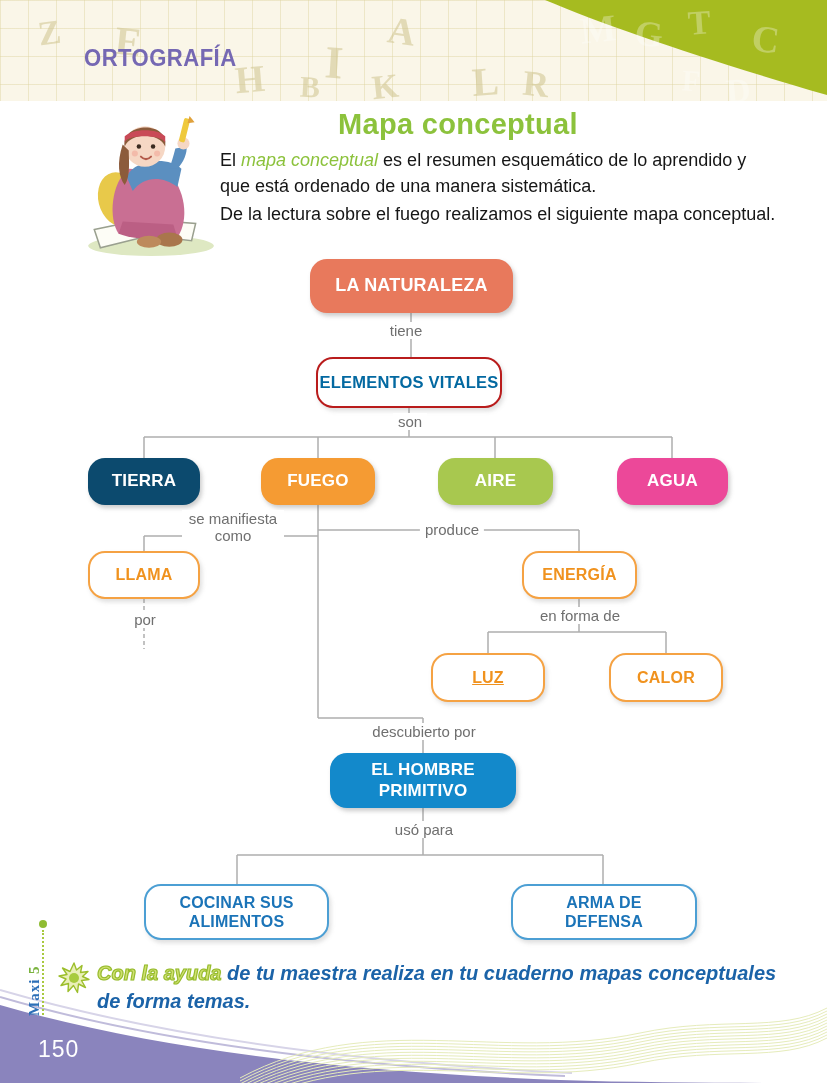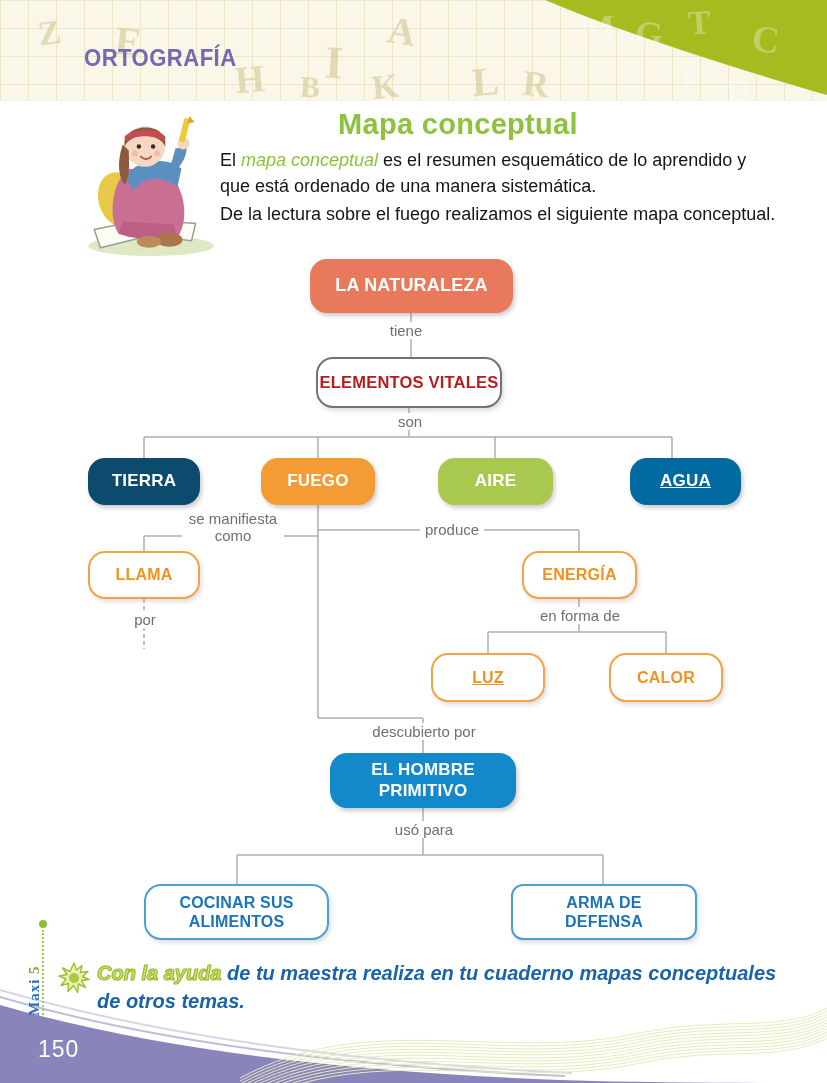--- a/index.html
+++ b/index.html
@@ -47,33 +47,33 @@
     position:absolute; display:flex; align-items:center; justify-content:center;
     text-align:center; font-weight:bold; border-radius:17px; z-index:2;
     letter-spacing:.2px; line-height:1.2;
   }
   .fill { color:#fff; box-shadow:2px 3px 4px rgba(110,110,110,.35); }
   .oline { background:#fff; box-shadow:2px 3px 4px rgba(140,140,140,.28);text-align:center; }
   .o-orange { border:2px solid #F5A243; color:#F0921E; }
   .o-blue   { border:2px solid #4C9FD4; color:#1B74B8; }
 
   #node-naturaleza { left:310px; top:259px; width:203px; height:54px; background:#E8795C; font-size:18px; }
-  #node-elementos  { left:316px; top:357px; width:186px; height:51px; background:#fff; border:2px solid #737373; color:#b91c1c; font-size:16.5px; box-shadow:2px 3px 4px rgba(140,140,140,.28); }
+  #node-elementos  { left:316px; top:357px; width:186px; height:51px; background:#fff; border:2px solid #b91c1c; color:#0369a1; font-size:16.5px; box-shadow:2px 3px 4px rgba(140,140,140,.28); }
   #node-tierra { left:88px;  top:458px; width:112px; height:47px; background:#0c4a6e; font-size:17px; }
   #node-fuego  { left:261px; top:458px; width:114px; height:47px; background:#F59B33; font-size:17px; }
   #node-aire   { left:438px; top:458px; width:115px; height:47px; background:#A8C84F; font-size:17px; }
-  #node-agua   { left:630px; top:458px; width:111px; height:47px; background:#0369a1; font-size:17px;text-decoration:underline; }
+  #node-agua   { left:617px; top:458px; width:111px; height:47px; background:#ec4899; font-size:17px; }
   #node-llama       { left:88px;  top:551px; width:112px; height:48px; font-size:16px; }
   #node-combustible { left:85px;  top:649px; width:117px; height:49px; font-size:14.5px; }
   #node-energia     { left:522px; top:551px; width:115px; height:48px; font-size:16px; }
   #node-luz         { left:431px; top:653px; width:114px; height:49px; font-size:16px;text-decoration:underline; }
   #node-calor       { left:609px; top:653px; width:114px; height:49px; font-size:16px; }
   #node-hombre  { left:330px; top:753px; width:186px; height:55px; background:#1389CB; font-size:17px; padding:12px 36px; }
   #node-cocinar { left:144px; top:884px; width:185px; height:56px; font-size:16px; padding:16px 30px; }
-  #node-arma    { left:511px; top:884px; width:186px; height:56px; font-size:16px; padding:12px 44px;border-radius:12px; }
+  #node-arma    { left:511px; top:884px; width:186px; height:56px; font-size:16px; padding:12px 44px; }
 
   .clabel {
     position:absolute; z-index:3; transform:translateX(-50%);
     background:#fff; color:#6F6F6F; font-size:15px; padding:0 5px; text-align:center; line-height:17px;
   }
   #lab-tiene       { left:406px; top:322px; }
   #lab-son         { left:410px; top:413px; }
   #lab-manifiesta  { left:233px; top:510px; width:102px; }
   #lab-produce     { left:452px; top:521px; }
   #lab-por         { left:145px; top:611px;text-align:right; }
@@ -201,21 +201,21 @@
   <div class="clabel" id="lab-forma">en forma de</div>
   <div class="clabel" id="lab-descubierto">descubierto por</div>
   <div class="clabel" id="lab-uso">usó para</div>
 
   <svg id="sun-icon" viewBox="0 0 32 32">
     <path d="M16,1 L18.5,8 L24,3.5 L22.5,10.5 L30,9.5 L24.5,14.5 L31,17.5 L23.5,18.5 L27.5,25.5 L20.5,22 L19.5,30.5 L15.5,23.5 L10,29.5 L10.5,21.5 L3,23.5 L8,17 L1,14 L9,12.5 L4.5,6 L12,9.5 Z" fill="#E9EFB8" stroke="#9CBE2B" stroke-width="1.4" stroke-linejoin="round"></path>
     <circle cx="16" cy="16" r="5" fill="#A8CB3F"></circle>
   </svg>
   <div id="footer-note">
     <span class="bubble-green">Con la ayuda</span><span> de tu maestra realiza en tu cuaderno mapas conceptuales</span><br>
-    <span>de otros temas.</span>
+    <span>de forma temas.</span>
   </div>
 
   <div id="spine-dotline"></div>
   <div id="spine-dot"></div>
   <div id="spine">
     <span class="spine-blue">Maxi </span><span class="spine-green">5</span>
   </div>
 
   <svg id="bottom-deco" viewBox="0 0 827 120">
     <path d="M0,42 C150,85 330,108 560,117 C650,120 750,120 827,120 L0,120 Z" fill="#8A84BD"></path>

